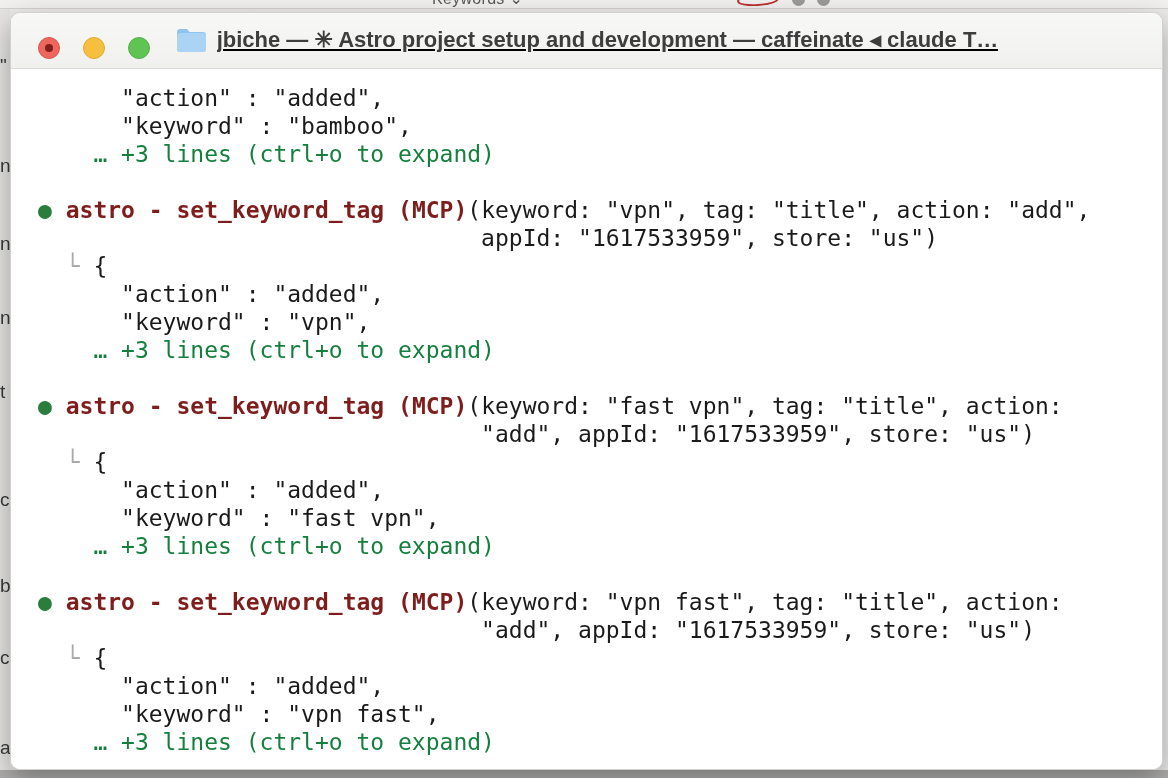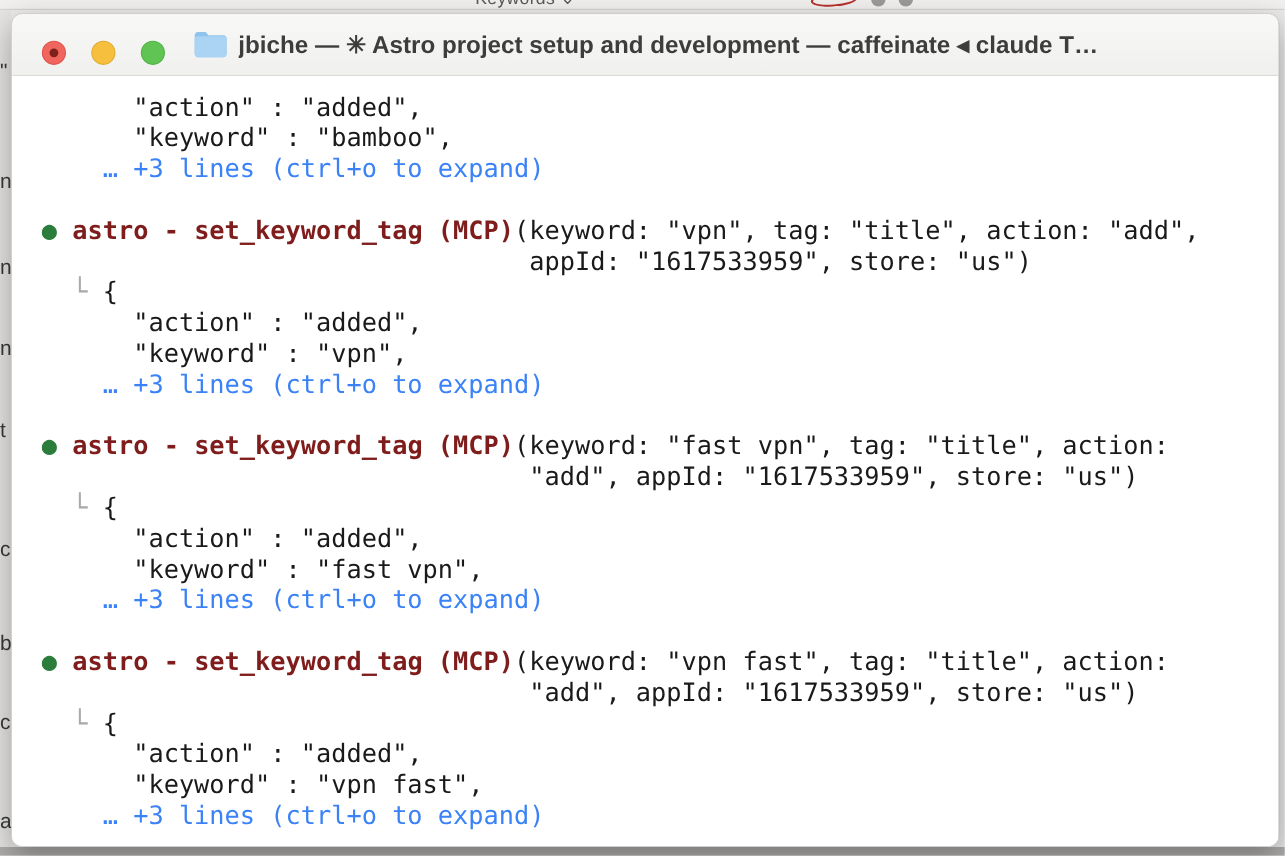--- a/index.html
+++ b/index.html
@@ -58,40 +58,40 @@
   .tl { width: 22px; height: 22px; border-radius: 50%; position: relative; }
   .tl.red    { background: #f0655d; border: 1px solid #e0534c; }
   .tl.red::after {
     content: ""; position: absolute; left: 6px; top: 6px; width: 8px; height: 8px;
     border-radius: 50%; background: #7e211b;
   }
   .tl.yellow { background: #f6bf3e; border: 1px solid #e0ab2f; }
   .tl.green  { background: #5fc454; border: 1px solid #4eb343; }
 
   .title-group {
-    margin: 0 auto; display: flex; align-items: center; gap: 9px;
-    max-width: 960px; overflow: hidden; white-space: nowrap;
+    margin: 0 auto; display: flex; align-items: flex-start; gap: 9px;
+    max-width: 960px; overflow: hidden; white-space: nowrap; text-decoration: underline;
   }
   .folder-svg { flex: 0 0 auto; display: block; }
   .win-title {
     font-size: 22px; font-weight: bold; color: #3d3d3d;
     overflow: hidden; text-overflow: ellipsis;
   }
 
   
   .content { height: 701px; background: #ffffff; overflow: hidden; }
   pre.term {
     margin: 0; padding: 15px 10px 0 27px;
     font-family: "DejaVu Sans Mono", "Liberation Mono", monospace;
     font-size: 23px; line-height: 28px;
     color: #1a1a1a; white-space: pre;
   }
   pre.term .b    { font-weight: bold; color: #7f1d1d; }
   pre.term .g    { color: #2b7d3c; }
-  pre.term .gray { color: #3b82f6; }
+  pre.term .gray { color: #15803d; }
   pre.term .mark { color: #a9a9a9; }
 </style>
 </head>
 <body>
 
 <div class="bg-top-strip">
   <span class="bg-keywords">Keywords ⌄</span>
   <span class="bg-red-swoosh"></span>
   <span class="bg-dot d1"></span>
   <span class="bg-dot d2"></span>

